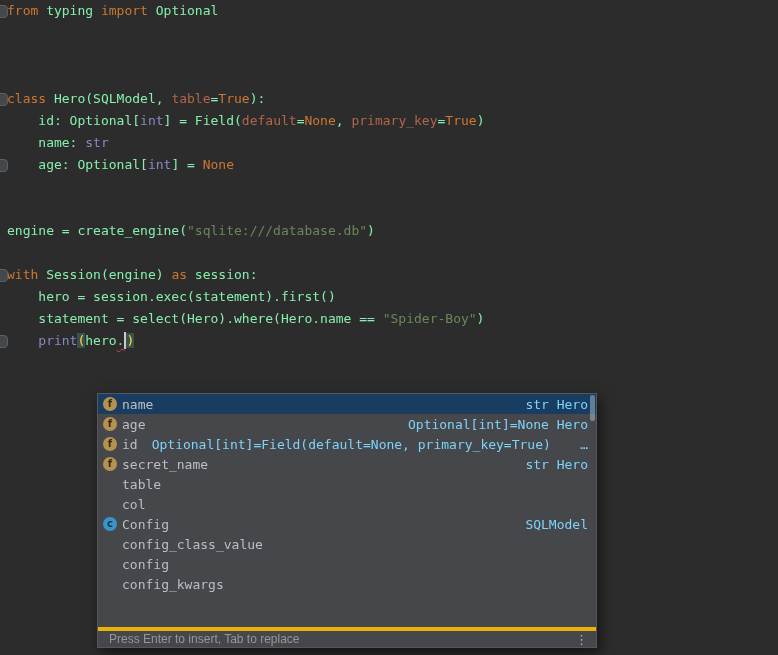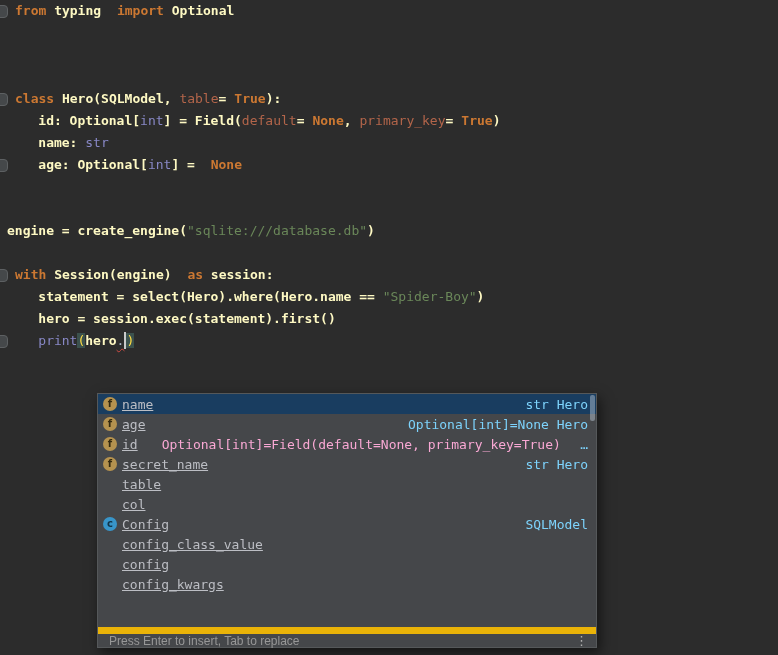--- a/index.html
+++ b/index.html
@@ -8,22 +8,22 @@
     background:#2c2c2c;
     font-family:"DejaVu Sans Mono","Liberation Mono",monospace;
     font-size:13px;
   }
   
   .editor{position:absolute;inset:0;}
   .code-line{
     height:22px;line-height:22px;white-space:pre;padding-left:7px;
     color:#a9b7c6;position:relative;
   }
-  .tk-kw{color:#cc7832;font-weight:bold;padding-left:8px;}
-  .tk-pl{color:#fef9c3;font-weight:bold;}
+  .tk-kw{color:#cc7832;font-weight:normal;}
+  .tk-pl{color:#86efac;}
   .tk-str{color:#6a8759;}
   .tk-kwarg{color:#b3654a;}
   .tk-pd{color:#8888c6;}
   .tk-hl{color:#ffdd44;background:#3b514d;}
   .tk-errdot{
     color:#a9b7c6;
     text-decoration:underline wavy #cf4b43;
     text-decoration-thickness:1px;text-underline-offset:3px;
   }
   .caret{
@@ -48,29 +48,29 @@
   }
   .popup-row.selected{background:#193d60;}
   .row-icon{
     width:14px;height:14px;border-radius:50%;flex:0 0 14px;
     margin-right:5px;text-align:center;line-height:14px;
     font-size:10px;font-weight:bold;font-family:"DejaVu Sans",sans-serif;
   }
   .row-icon.icon-f{background:#b5924f;color:#33290f;}
   .row-icon.icon-c{background:#3895c9;color:#123548;}
   .row-icon.icon-none{background:transparent;}
-  .row-label{flex:0 0 auto;text-decoration:underline;}
-  .row-tail{color:#f9a8d4;margin-left:24px;flex:0 1 auto;overflow:hidden;}
+  .row-label{flex:0 0 auto;}
+  .row-tail{color:#7dd3fc;margin-left:14px;flex:0 1 auto;overflow:hidden;}
   .row-right{color:#7dd3fc;margin-left:auto;padding-left:10px;flex:0 0 auto;}
   .popup-scroll-thumb{
     position:absolute;top:1px;right:1px;width:5px;height:26px;
     background:rgba(190,205,220,.45);border-radius:2px;
   }
   .popup-hintbar{
-    height:20px;border-top:7px solid #eab308;display:flex;align-items:center;
+    height:20px;border-top:4px solid #eab308;display:flex;align-items:center;
     padding:0 8px 0 11px;box-sizing:border-box;
     font-family:"Liberation Sans","DejaVu Sans",sans-serif;font-size:12px;
     color:#979797;
   }
   .hint-more{
     margin-left:auto;color:#b0b0b0;font-size:13px;line-height:1;
     font-family:"DejaVu Sans",sans-serif;letter-spacing:0;cursor:pointer;
   }
 </style>
 </head>
@@ -84,22 +84,22 @@
       <div class="code-line"></div>
       <div class="code-line"><span class="gutter-chip"></span><span class="tk-kw">class</span><span class="tk-pl"> Hero(SQLModel, </span><span class="tk-kwarg">table</span><span class="tk-pl">=</span><span class="tk-kw">True</span><span class="tk-pl">):</span></div>
       <div class="code-line"><span class="tk-pl">    id: Optional[</span><span class="tk-pd">int</span><span class="tk-pl">] = Field(</span><span class="tk-kwarg">default</span><span class="tk-pl">=</span><span class="tk-kw">None</span><span class="tk-pl">, </span><span class="tk-kwarg">primary_key</span><span class="tk-pl">=</span><span class="tk-kw">True</span><span class="tk-pl">)</span></div>
       <div class="code-line"><span class="tk-pl">    name: </span><span class="tk-pd">str</span></div>
       <div class="code-line"><span class="gutter-chip"></span><span class="tk-pl">    age: Optional[</span><span class="tk-pd">int</span><span class="tk-pl">] = </span><span class="tk-kw">None</span></div>
       <div class="code-line"></div>
       <div class="code-line"></div>
       <div class="code-line"><span class="tk-pl">engine = create_engine(</span><span class="tk-str">"sqlite:///database.db"</span><span class="tk-pl">)</span></div>
       <div class="code-line"></div>
       <div class="code-line"><span class="gutter-chip"></span><span class="tk-kw">with</span><span class="tk-pl"> Session(engine) </span><span class="tk-kw">as</span><span class="tk-pl"> session:</span></div>
+      <div class="code-line"><span class="tk-pl">    hero = session.exec(statement).first()</span></div>
       <div class="code-line"><span class="tk-pl">    statement = select(Hero).where(Hero.name == </span><span class="tk-str">"Spider-Boy"</span><span class="tk-pl">)</span></div>
-      <div class="code-line"><span class="tk-pl">    hero = session.exec(statement).first()</span></div>
       <div class="code-line"><span class="gutter-chip"></span><span class="tk-pl">    </span><span class="tk-pd">print</span><span class="tk-hl">(</span><span class="tk-pl">hero</span><span class="tk-errdot">.</span><span class="caret"></span><span class="tk-hl">)</span></div>
     </div>
 </div>
 
 <div class="popup">
   <div class="popup-list" id="popup-list">
     <div class="popup-scroll-thumb"></div>
   <div class="popup-row selected"><span class="row-icon icon-f">f</span><span class="row-label">name</span><span class="row-right">str Hero</span></div>
       <div class="popup-row"><span class="row-icon icon-f">f</span><span class="row-label">age</span><span class="row-right">Optional[int]=None Hero</span></div>
       <div class="popup-row"><span class="row-icon icon-f">f</span><span class="row-label">id</span><span class="row-tail">Optional[int]=Field(default=None, primary_key=True)</span><span class="row-right">…</span></div>

